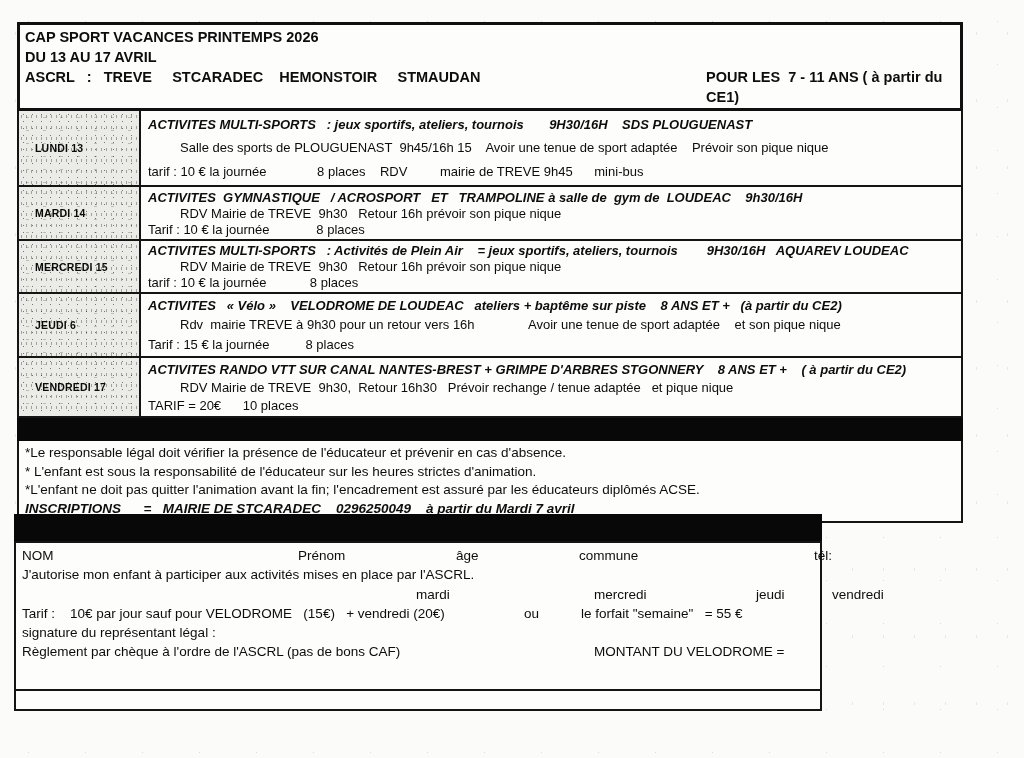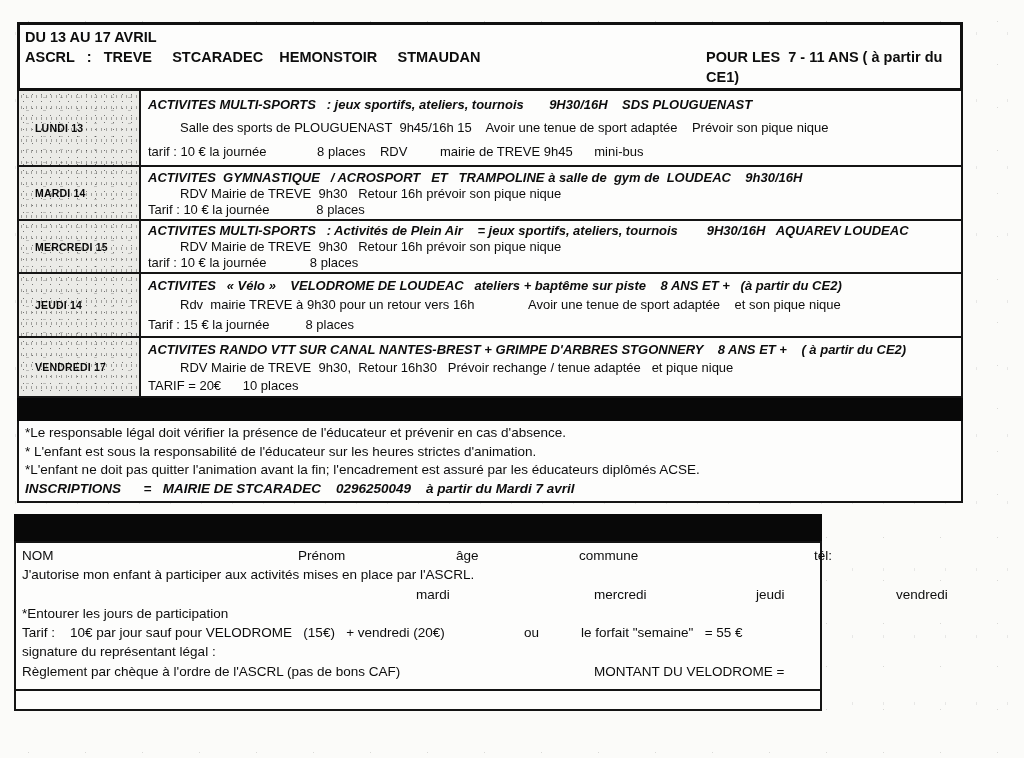--- a/index.html
+++ b/index.html
@@ -72,20 +72,21 @@
   .fline { position:relative; height:19.3px; line-height:19.3px; padding-left:6px; }
   .fpos { position:absolute; top:0; white-space:pre; }
   .form-empty { height:20px; border-top:2px solid #141414; }
 </style>
 </head>
 <body>
 
 <div class="doc-top">
 
   <div class="header-box">
+    <div class="pre">CAP SPORT VACANCES PRINTEMPS 2026</div>
     <div class="pre">DU 13 AU 17 AVRIL</div>
     <div class="header-line3">
       <span class="left pre">ASCRL   :   TREVE     STCARADEC    HEMONSTOIR     STMAUDAN</span>
       <span class="pre">POUR LES  7 - 11 ANS ( à partir du CE1)</span>
     </div>
   </div>
 
   <div class="sched">
 
     <div class="row h-lundi">
@@ -109,21 +110,21 @@
     <div class="row h-mercredi">
       <div class="day-cell">MERCREDI 15</div>
       <div class="content-cell">
         <div class="l1 pre">ACTIVITES MULTI-SPORTS   : Activités de Plein Air    = jeux sportifs, ateliers, tournois        9H30/16H   AQUAREV LOUDEAC</div>
         <div class="l2 pre">RDV Mairie de TREVE  9h30   Retour 16h prévoir son pique nique</div>
         <div class="l3 pre">tarif : 10 € la journée            8 places</div>
       </div>
     </div>
 
     <div class="row h-jeudi">
-      <div class="day-cell">JEUDI 14</div>
+      <div class="day-cell">JEUDI 6</div>
       <div class="content-cell">
         <div class="l1 pre">ACTIVITES   « Vélo »    VELODROME DE LOUDEAC   ateliers + baptême sur piste    8 ANS ET +   (à partir du CE2)</div>
         <div class="l2 pre">Rdv  mairie TREVE à 9h30 pour un retour vers 16h               Avoir une tenue de sport adaptée    et son pique nique</div>
         <div class="l3 pre">Tarif : 15 € la journée          8 places</div>
       </div>
     </div>
 
     <div class="row h-vendredi">
       <div class="day-cell">VENDREDI 17</div>
       <div class="content-cell">
@@ -160,24 +161,23 @@
         <span class="fpos" style="left:563px;">commune</span>
         <span class="fpos" style="left:798px;">tél:</span>
       </div>
 
       <div class="fline pre">J'autorise mon enfant à participer aux activités mises en place par l'ASCRL.</div>
 
       <div class="fline">
         <span class="fpos" style="left:400px;">mardi</span>
         <span class="fpos" style="left:578px;">mercredi</span>
         <span class="fpos" style="left:740px;">jeudi</span>
-        <span class="fpos" style="left:880px;text-align:center;">vendredi</span>
+        <span class="fpos" style="left:816px;text-align:center;">vendredi</span>
       </div>
 
-      <div class="fline pre">*Entourer les jours de participation</div>
 
       <div class="fline">
         <span class="pre">Tarif :    10€ par jour sauf pour VELODROME   (15€)   + vendredi (20€)</span>
         <span class="fpos" style="left:508px;">ou</span>
         <span class="fpos" style="left:565px;">le forfait "semaine"   = 55 €</span>
       </div>
 
       <div class="fline pre">signature du représentant légal :</div>
 
       <div class="fline">

